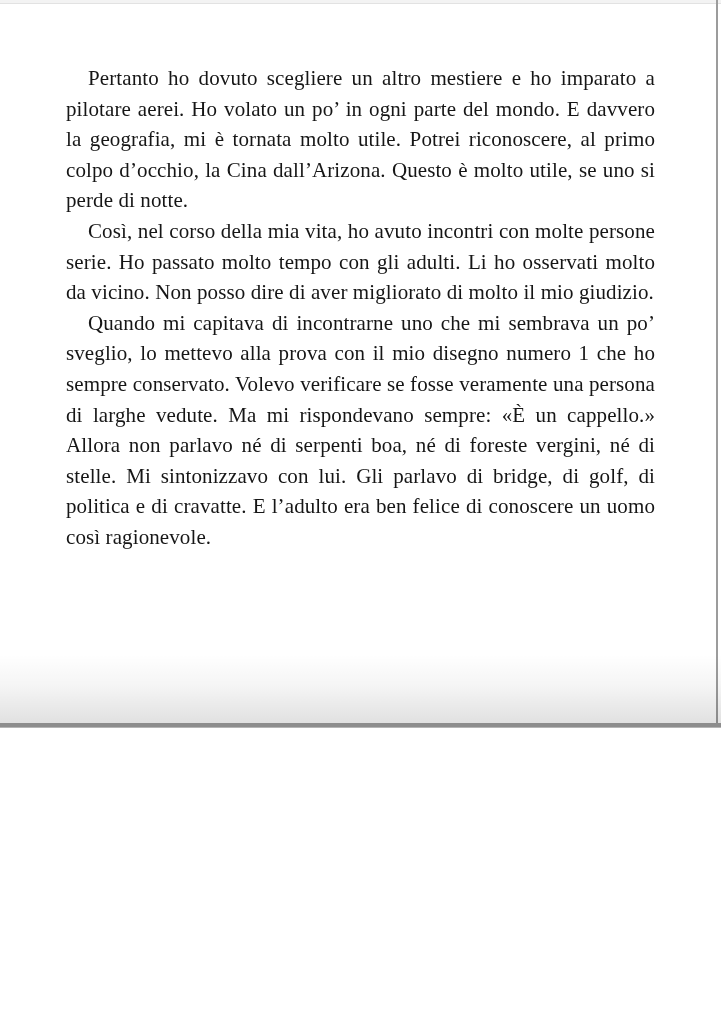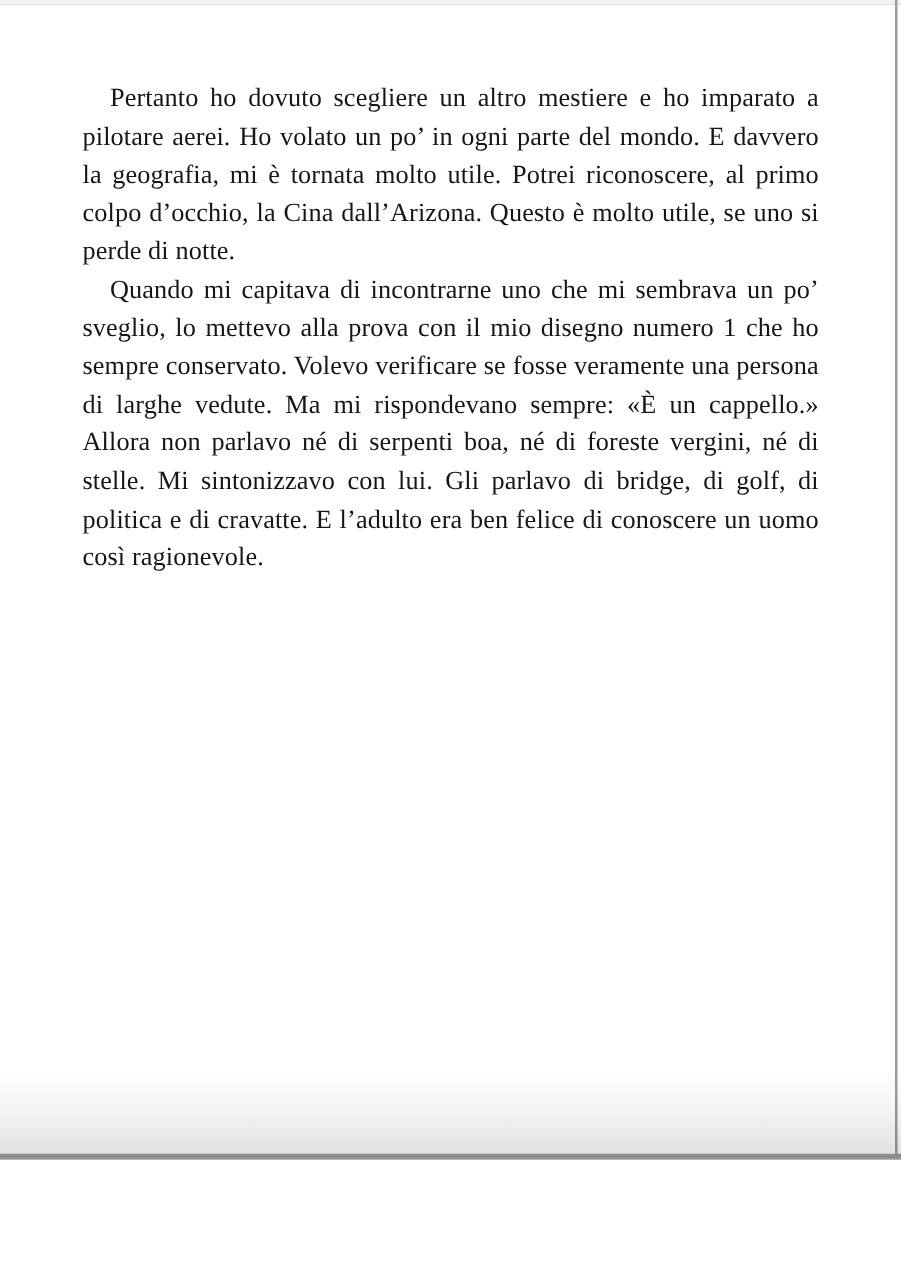--- a/index.html
+++ b/index.html
@@ -3,21 +3,21 @@
 <meta charset="utf-8">
 <style>
   html, body {
     margin: 0;
     padding: 0;
     background: #ffffff;
   }
   .page {
     position: relative;
     width: 721px;
-    height: 928px;
+    height: 728px;
     background: var(--page-bg, #ffffff);
     overflow: hidden;
     font-family: "Liberation Serif", "DejaVu Serif", serif;
   }
   
   .edge-top {
     position: absolute;
     top: 0; left: 0; right: 0;
     height: 3px;
     background: var(--top-band, #f3f3f3);
@@ -69,18 +69,19 @@
 </style>
 </head>
 <body>
 
 <div class="page">
   <div class="edge-top"></div>
   <div class="edge-right"></div>
 
   <div class="text-block">
     <p>Pertanto ho dovuto scegliere un altro mestiere e ho imparato a pilotare aerei. Ho volato un po’ in ogni parte del mondo. E davvero la geografia, mi è tornata molto utile. Potrei riconoscere, al primo colpo d’occhio, la Cina dall’Arizona. Questo è molto utile, se uno si perde di notte.</p>
+    <p>Così, nel corso della mia vita, ho avuto incontri con molte persone serie. Ho passato molto tempo con gli adulti. Li ho osservati molto da vicino. Non posso dire di aver migliorato di molto il mio giudizio.</p>
     <p>Quando mi capitava di incontrarne uno che mi sembrava un po’ sveglio, lo mettevo alla prova con il mio disegno numero 1 che ho sempre conservato. Volevo verificare se fosse veramente una persona di larghe vedute. Ma mi rispondevano sempre: «È un cappello.» Allora non parlavo né di serpenti boa, né di foreste vergini, né di stelle. Mi sintonizzavo con lui. Gli parlavo di bridge, di golf, di politica e di cravatte. E l’adulto era ben felice di conoscere un uomo così ragionevole.</p>
   </div>
 
   <div class="edge-bottom-shadow"></div>
   <div class="edge-bottom-bar"></div>
 </div>
 
 </body></html>

